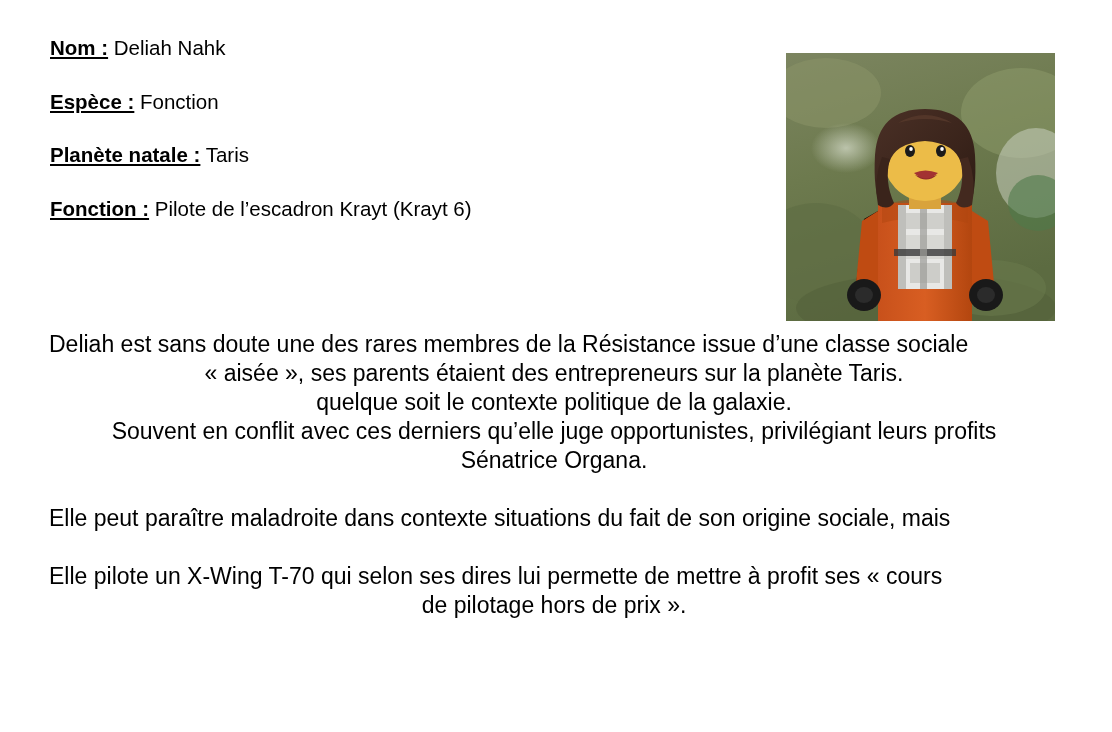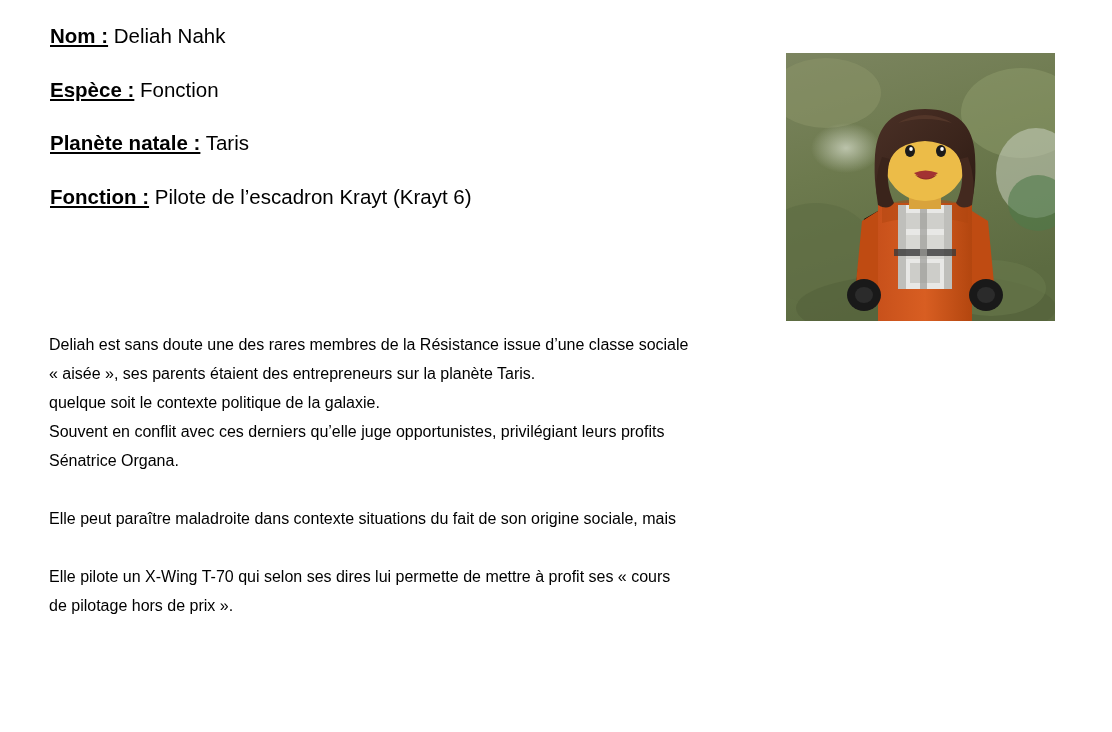--- a/index.html
+++ b/index.html
@@ -20,21 +20,21 @@
     position: relative;
     width: 1112px;
     height: 732px;
     box-sizing: border-box;
   }
 
   
   .info-block {
     position: absolute;
     left: 50px;
-    top: 26px;
+    top: 38px;
     width: 700px;
   }
   .info-row {
     font-size: 20.5px;
     line-height: 1.0;
     margin-bottom: 33px;
     white-space: nowrap;
   }
   .info-label {
     font-weight: bold;
@@ -59,26 +59,27 @@
   }
 
   
   .body-text {
     position: absolute;
     left: 49px;
     top: 330px;
     width: 1010px;
   }
   .para {
-    font-size: 16px;
+    font-size: 23px;
     line-height: 29px;
     margin: 0;
   }
   .para + .para {
     margin-top: 0;
+    text-align: center;
   }
   .para-gap {
     height: 29px;
   }
 </style>
 </head>
 <body>
 
 <div class="page">
 

